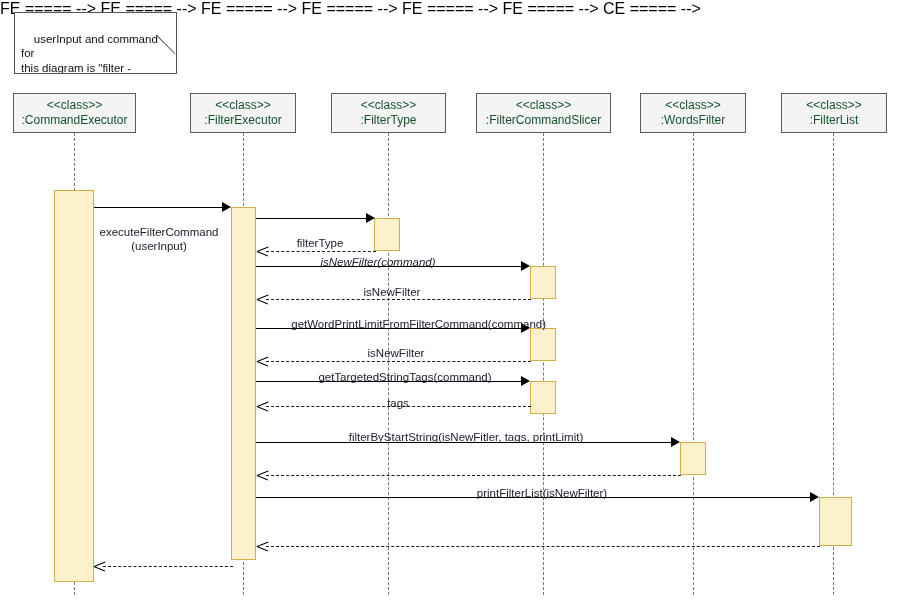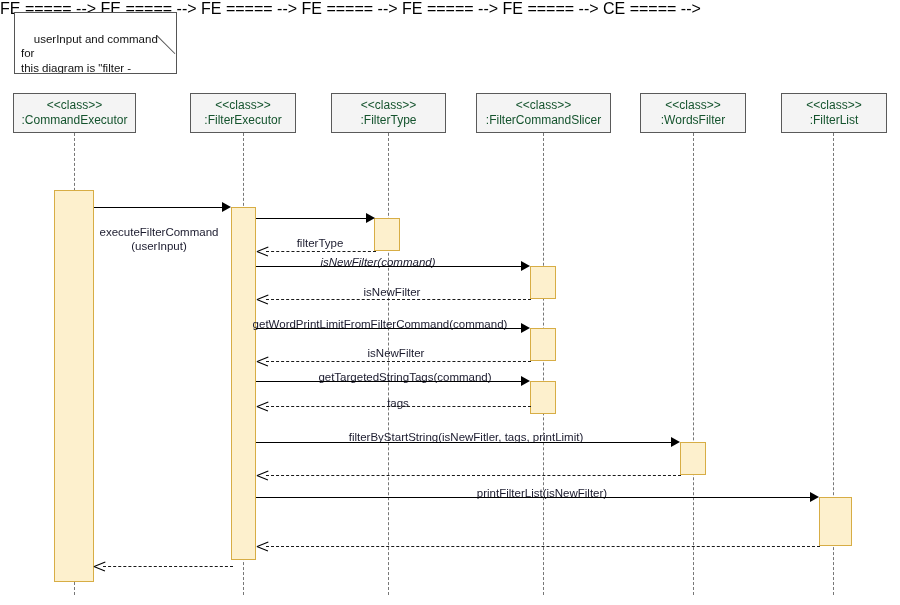--- a/index.html
+++ b/index.html
@@ -205,21 +205,21 @@
   <div class="msg-label" style="left:378px; top:255px; width:240px;font-style:italic;">isNewFilter(command)</div>
   <div class="msg-line solid" style="left:256px; top:266px; width:265px;"></div>
   <div class="arrowhead filled-right" style="left:521px; top:261px;"></div>
 
    FE ===== --&gt;
   <div class="msg-label" style="left:392px; top:285px; width:160px;">isNewFilter</div>
   <div class="msg-line dashed" style="left:266px; top:299px; width:265px;"></div>
   <div class="arrowhead open-left" style="left:257px; top:293px;"></div>
 
   
-  <div class="msg-label" style="left:380px; top:317px; width:300px;">getWordPrintLimitFromFilterCommand(command)</div>
+  <div class="msg-label" style="left:396px; top:317px; width:300px;text-align:right;">getWordPrintLimitFromFilterCommand(command)</div>
   <div class="msg-line solid" style="left:256px; top:328px; width:265px;"></div>
   <div class="arrowhead filled-right" style="left:521px; top:323px;"></div>
 
    FE ===== --&gt;
   <div class="msg-label" style="left:396px; top:346px; width:150px;">isNewFilter</div>
   <div class="msg-line dashed" style="left:266px; top:361px; width:265px;"></div>
   <div class="arrowhead open-left" style="left:257px; top:355px;"></div>
 
   
   <div class="msg-label" style="left:405px; top:370px; width:260px;">getTargetedStringTags(command)</div>

